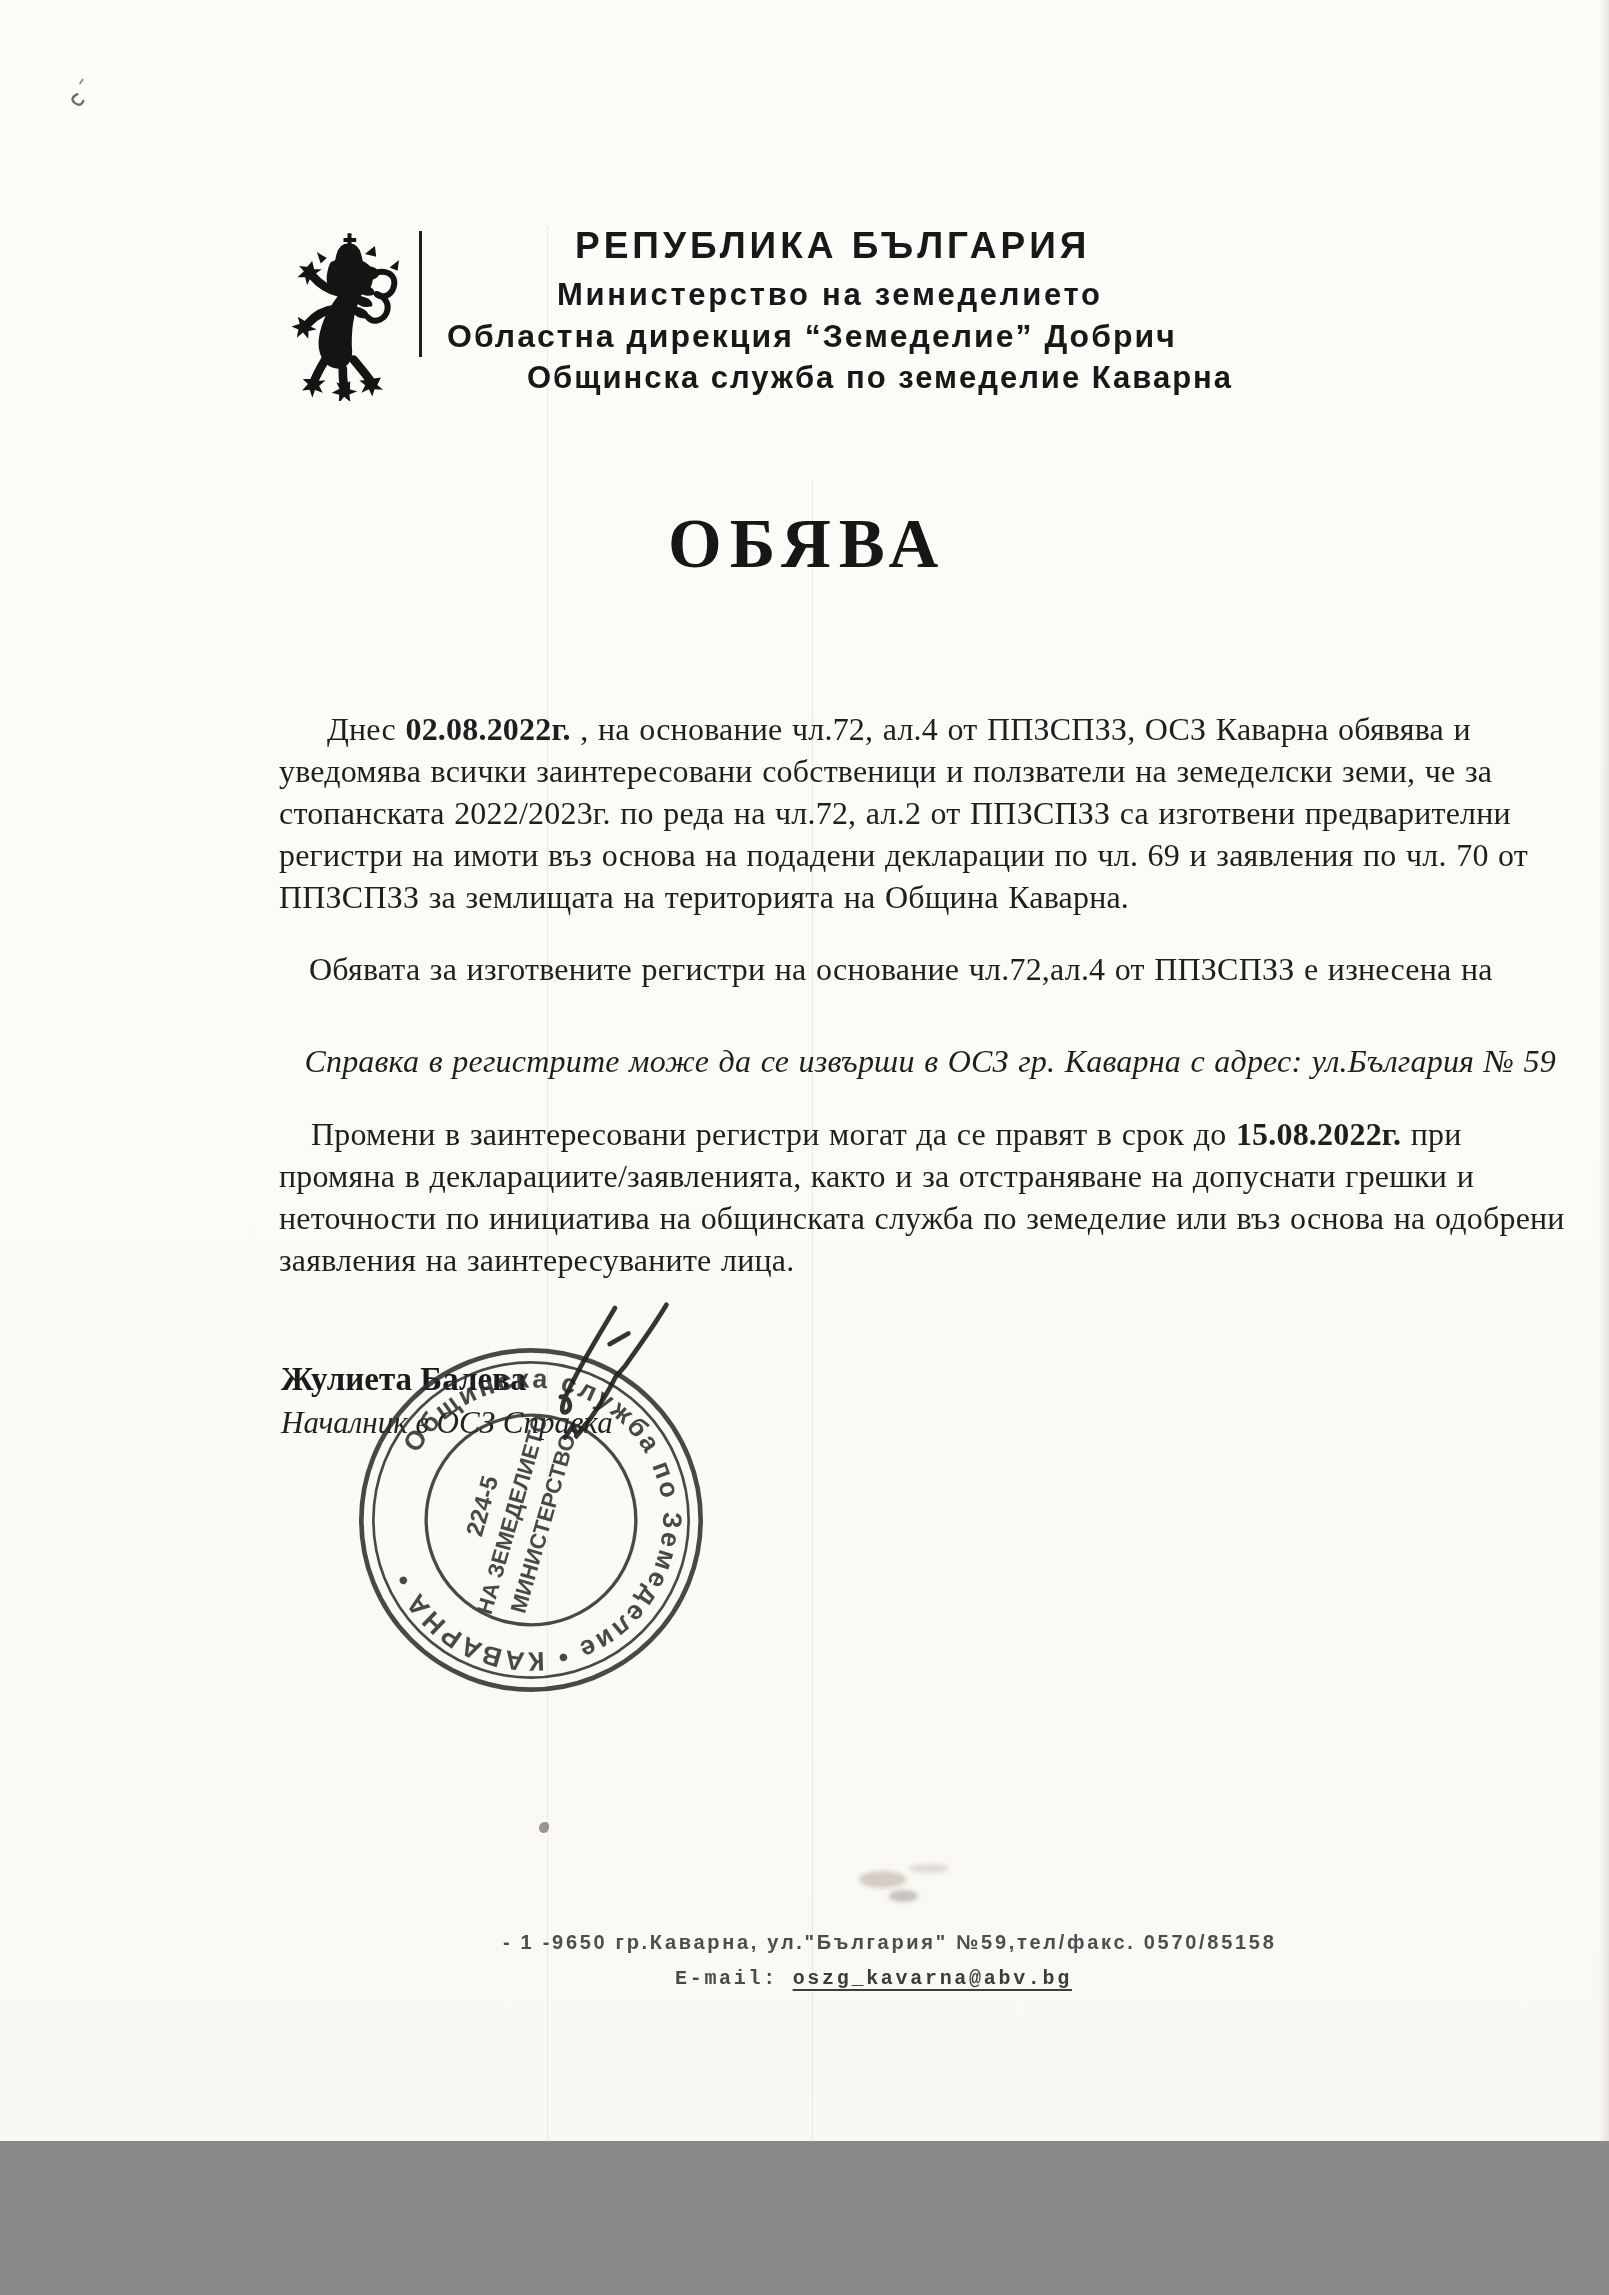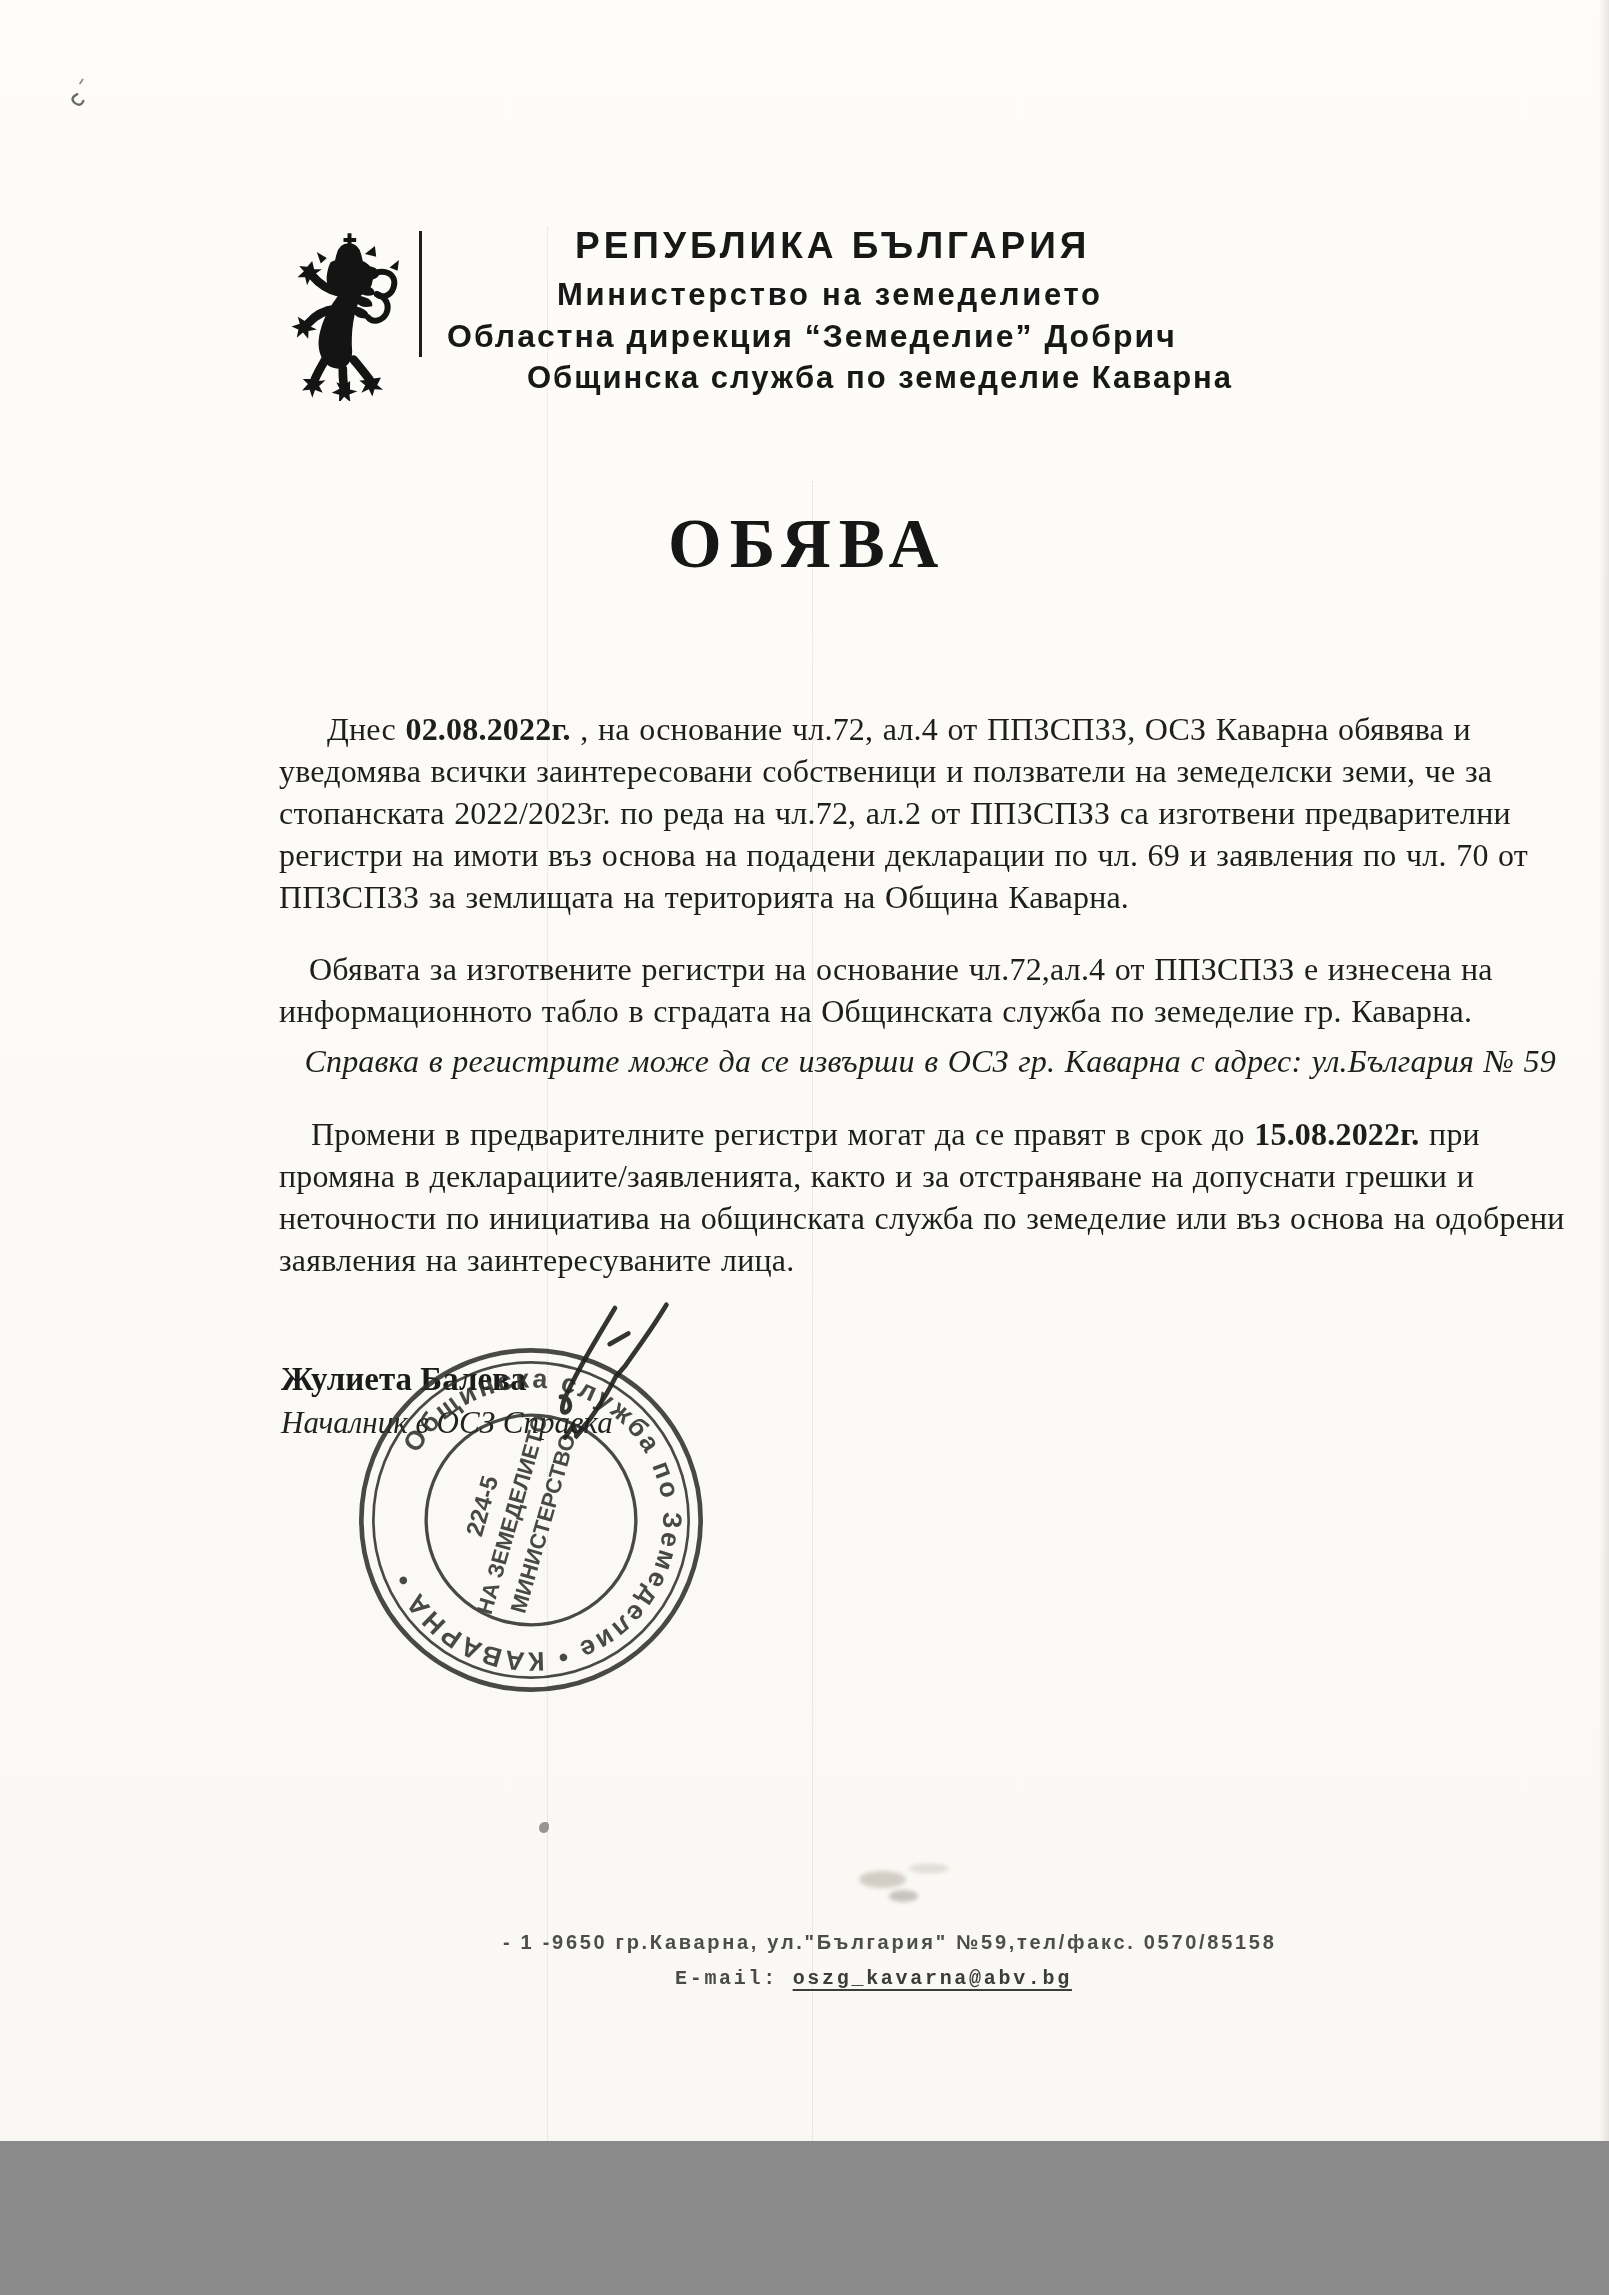--- a/index.html
+++ b/index.html
@@ -126,29 +126,28 @@
   <div class="para p1">
     <div class="bline ind72"><span>Днес </span><b>02.08.2022г.</b><span> , на основание чл.72, ал.4 от ППЗСПЗЗ, ОСЗ Каварна обявява и</span></div>
     <div class="bline">уведомява всички заинтересовани собственици и ползватели на земеделски земи, че за</div>
     <div class="bline">стопанската 2022/2023г. по реда на чл.72, ал.2 от ППЗСПЗЗ са изготвени предварителни</div>
     <div class="bline">регистри на имоти въз основа на подадени декларации по чл. 69 и заявления по чл. 70 от</div>
     <div class="bline">ППЗСПЗЗ за землищата на територията на Община Каварна.</div>
   </div>
 
   <div class="para p2">
     <div class="bline ind45">Обявата за изготвените регистри на основание чл.72,ал.4 от ППЗСПЗЗ е изнесена на</div>
-    <div class="bline">информационното табло в сградата на Общинската служба по земеделие гр. Каварна.</div>
   </div>
 
   <div class="para p3">
     <div class="bline ind38">Справка в регистрите може да се извърши в ОСЗ гр. Каварна с адрес: ул.България № 59</div>
   </div>
 
   <div class="para p4">
-    <div class="bline ind48"><span>Промени в предварителните регистри могат да се правят в срок до </span><b>15.08.2022г.</b><span> при</span></div>
+    <div class="bline ind48"><span>Промени в заинтересовани регистри могат да се правят в срок до </span><b>15.08.2022г.</b><span> при</span></div>
     <div class="bline">промяна в декларациите/заявленията, както и за отстраняване на допуснати грешки и</div>
     <div class="bline">неточности по инициатива на общинската служба по земеделие или въз основа на одобрени</div>
     <div class="bline">заявления на заинтересуваните лица.</div>
   </div>
 
   <div class="abs sig-name">Жулиета Балева</div>
   <div class="abs sig-role">Началник в ОСЗ Справка</div>
 
   <svg class="abs" style="left:348px;top:1337px;" width="366" height="366" viewBox="-274 -274 548 548">
     <defs>

